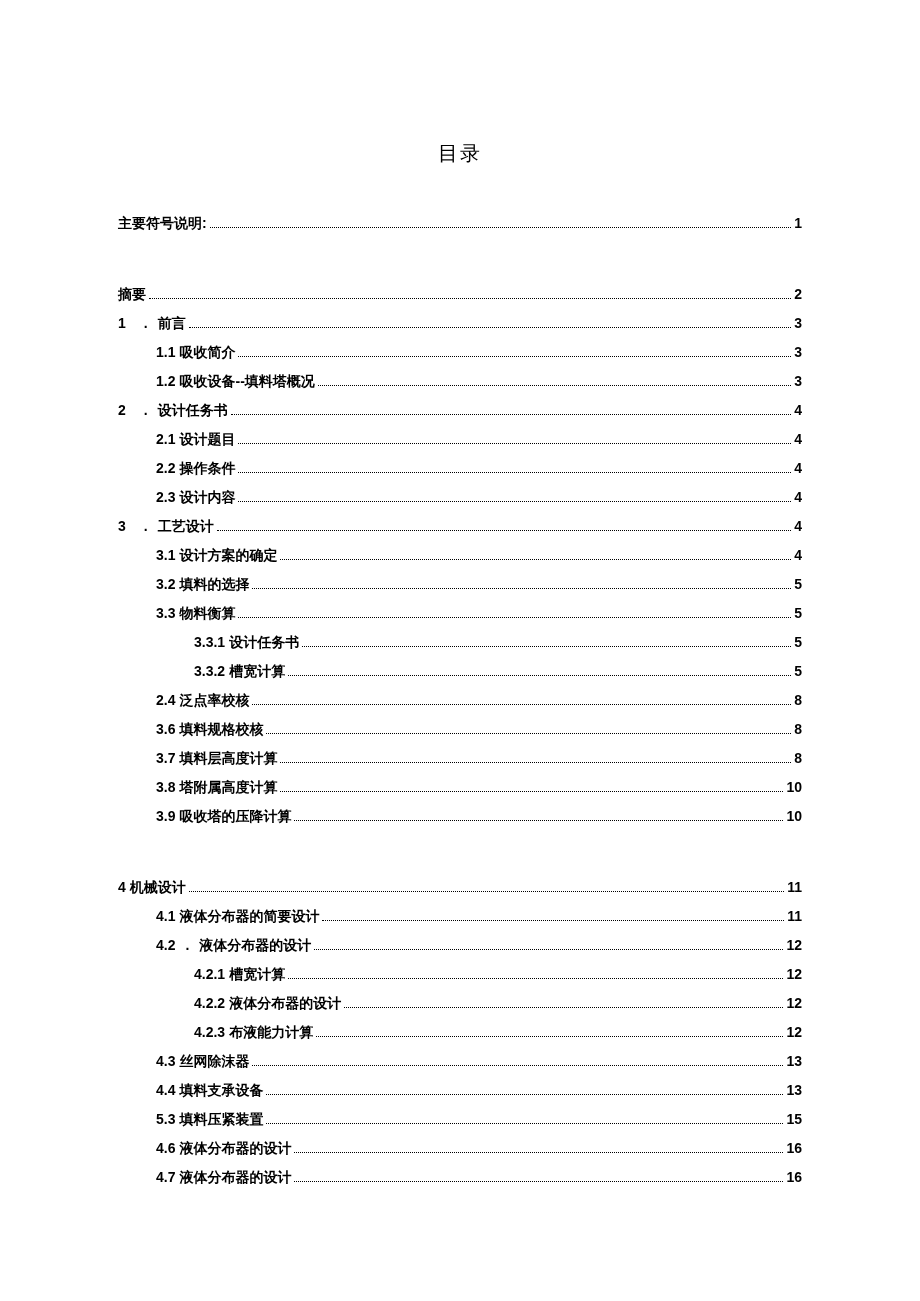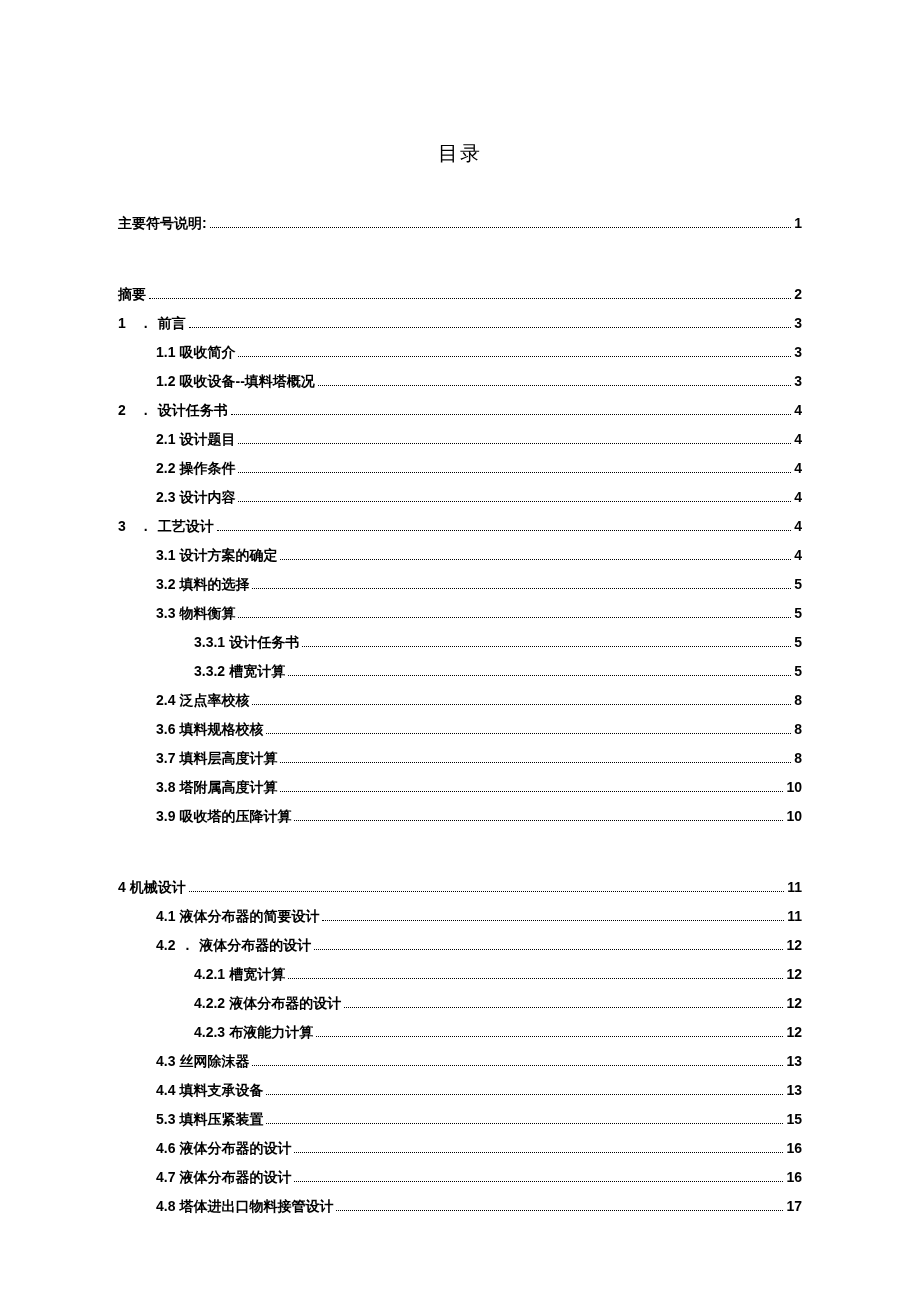--- a/index.html
+++ b/index.html
@@ -253,21 +253,15 @@
         <span class="toc-label">液体分布器的设计</span>
         <span class="toc-dots"></span>
         <span class="toc-page">16</span>
       </div>
       <div class="toc-row lvl2">
         <span class="toc-num">4.7</span>
         <span class="toc-label">液体分布器的设计</span>
         <span class="toc-dots"></span>
         <span class="toc-page">16</span>
       </div>
-      <div class="toc-row lvl2">
-        <span class="toc-num">4.8</span>
-        <span class="toc-label">塔体进出口物料接管设计</span>
-        <span class="toc-dots"></span>
-        <span class="toc-page">17</span>
-      </div>
     </div>
 
 </div>
 
 </body></html>

